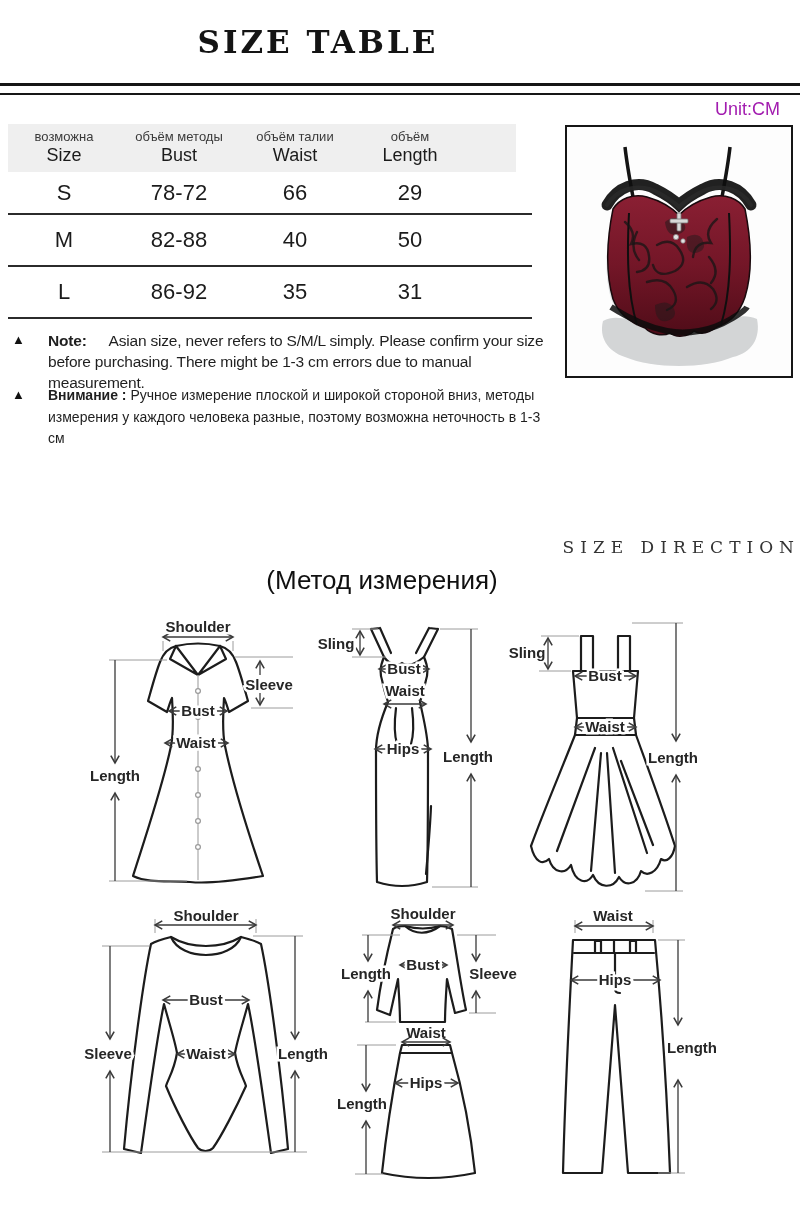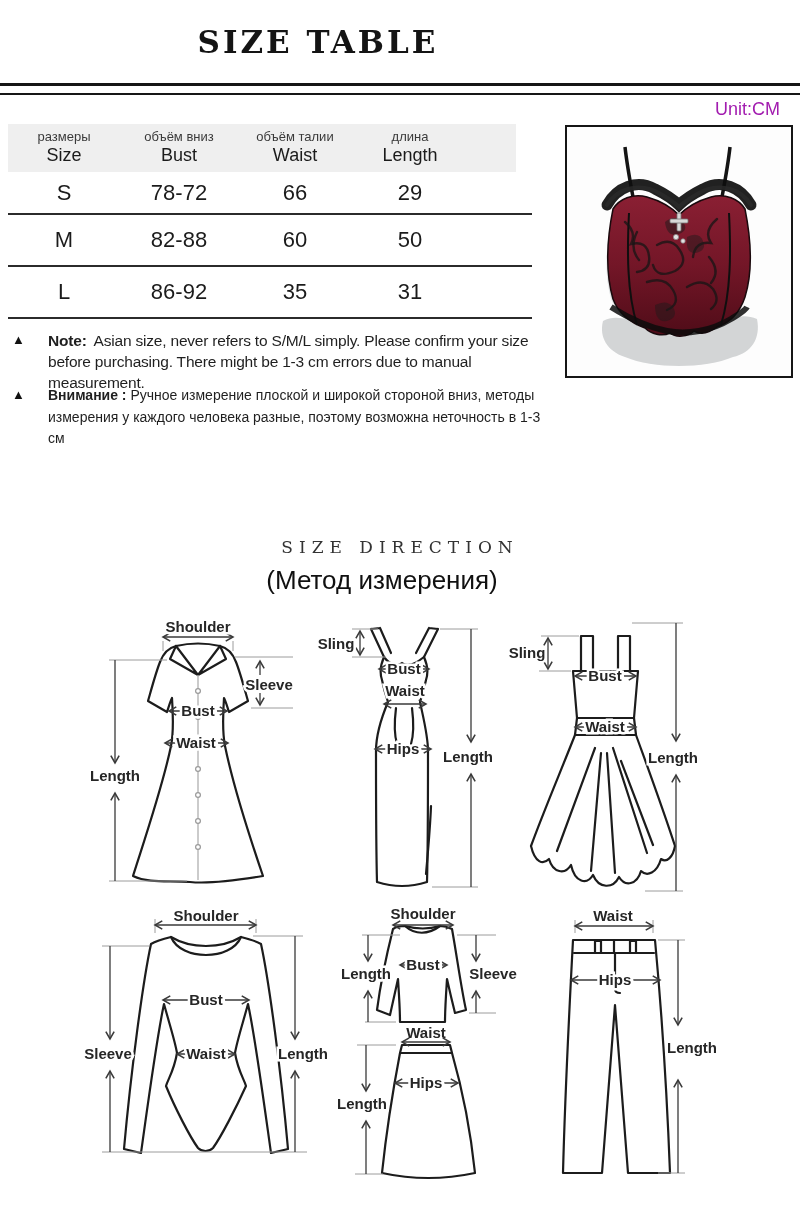--- a/index.html
+++ b/index.html
@@ -16,23 +16,23 @@
   .cols{display:grid;grid-template-columns:112px 118px 114px 116px;width:460px;text-align:center}
   .hc .ru{font-size:13px;color:#3a3a3a;line-height:1.15}
   .hc .en{font-size:18px;color:#1b1b1b;line-height:1.15}
   .trow{border-bottom:2px solid #2b2b2b;display:flex;align-items:center}
   .trow .cols{font-size:22px;color:#1b1b1b}
   .r1{height:41px}.r2{height:50px}.r3{height:50px}
   
   .note{left:12px;color:#1f1f1f}
   .note .tri{position:absolute;left:0;top:0;font-size:13px;color:#111}
   .note-en{top:331px;width:505px;padding-left:36px;font-size:15.5px;line-height:1.35;letter-spacing:-.2px}
-  .note-en b{margin-right:7px}
+  .note-en b{margin-right:22px}
   .note-ru{top:385px;width:512px;padding-left:36px;font-size:14px;line-height:1.55}
-  .dir-title{top:537px;left:0;width:800px;text-align:center;font-family:"DejaVu Serif",serif;font-size:17px;letter-spacing:6px;color:#333;font-weight:500}
+  .dir-title{top:537px;left:0;width:800px;text-align:right;font-family:"DejaVu Serif",serif;font-size:17px;letter-spacing:6px;color:#333;font-weight:500}
   .dir-sub{top:565px;left:0;width:764px;text-align:center;font-size:26px;color:#101010;font-weight:500}
   
   .diag svg{display:block;width:100%;height:100%}
   .d1{left:75px;top:613px;width:230px;height:292px}
   .d2{left:300px;top:616px;width:200px;height:290px}
   .d3{left:495px;top:613px;width:215px;height:292px}
   .d4{left:75px;top:901px;width:280px;height:298px}
   .d5{left:330px;top:895px;width:215px;height:312px}
   .d6{left:545px;top:895px;width:215px;height:312px}
   .g{fill:none;stroke:#1c1c1c;stroke-width:2.2;stroke-linejoin:round;stroke-linecap:round}
@@ -106,50 +106,50 @@
       <circle cx="109" cy="110" r="2.6" fill="#e2e2e2" stroke="#888" stroke-width="0.8"></circle>
       <circle cx="116" cy="114" r="2.2" fill="#e2e2e2" stroke="#888" stroke-width="0.8"></circle>
     </g>
   </svg>
 </div>
 
 <div class="abs size-table">
   <div class="thead">
     <div class="cols">
       <div class="hc">
-        <div class="ru">размеры</div>
+        <div class="ru">возможна</div>
         <div class="en">Size</div>
       </div>
       <div class="hc">
-        <div class="ru">объём вниз</div>
+        <div class="ru">объём методы</div>
         <div class="en">Bust</div>
       </div>
       <div class="hc">
         <div class="ru">объём талии</div>
         <div class="en">Waist</div>
       </div>
       <div class="hc">
-        <div class="ru">длина</div>
+        <div class="ru">объём</div>
         <div class="en">Length</div>
       </div>
     </div>
   </div>
   <div class="trow r1">
     <div class="cols">
       <div>S</div>
       <div>78-72</div>
       <div>66</div>
       <div>29</div>
     </div>
   </div>
   <div class="trow r2">
     <div class="cols">
       <div>M</div>
       <div>82-88</div>
-      <div>60</div>
+      <div>40</div>
       <div>50</div>
     </div>
   </div>
   <div class="trow r3">
     <div class="cols">
       <div>L</div>
       <div>86-92</div>
       <div>35</div>
       <div>31</div>
     </div>

